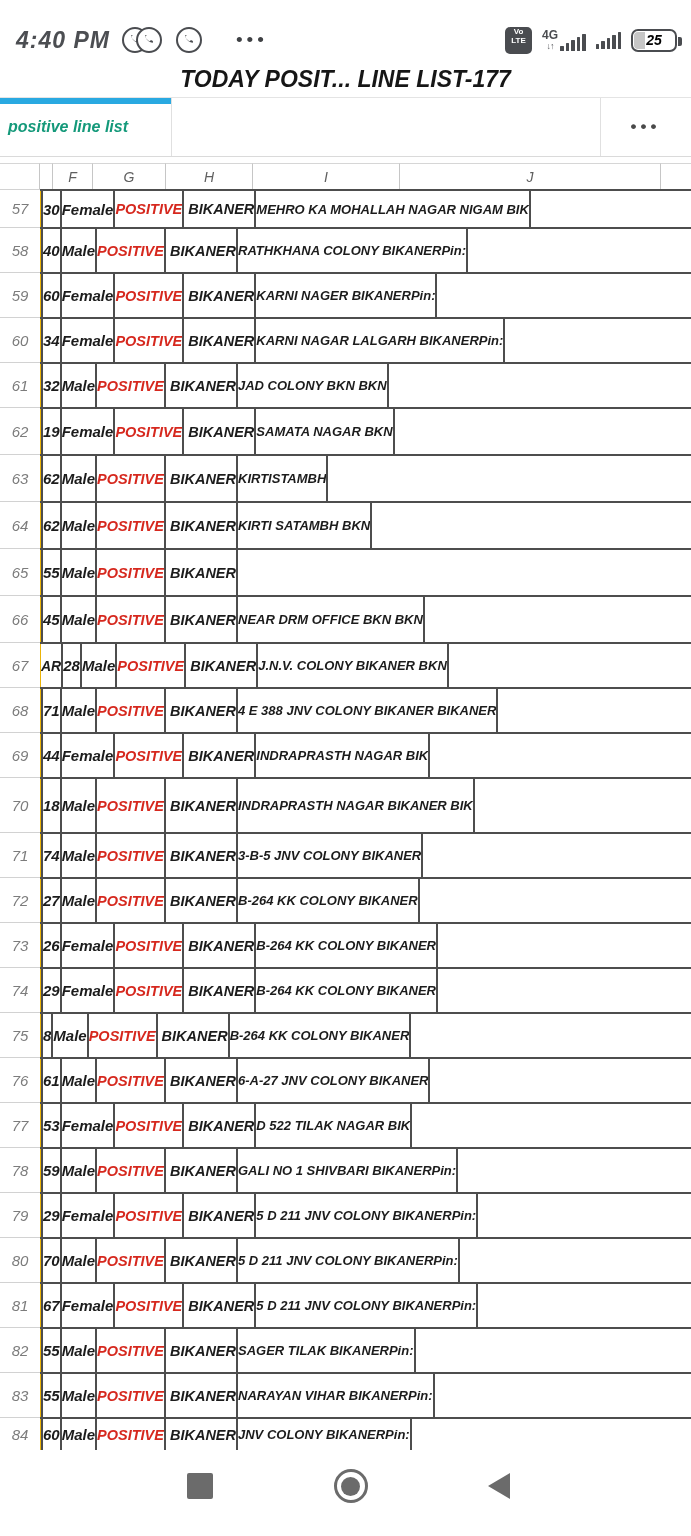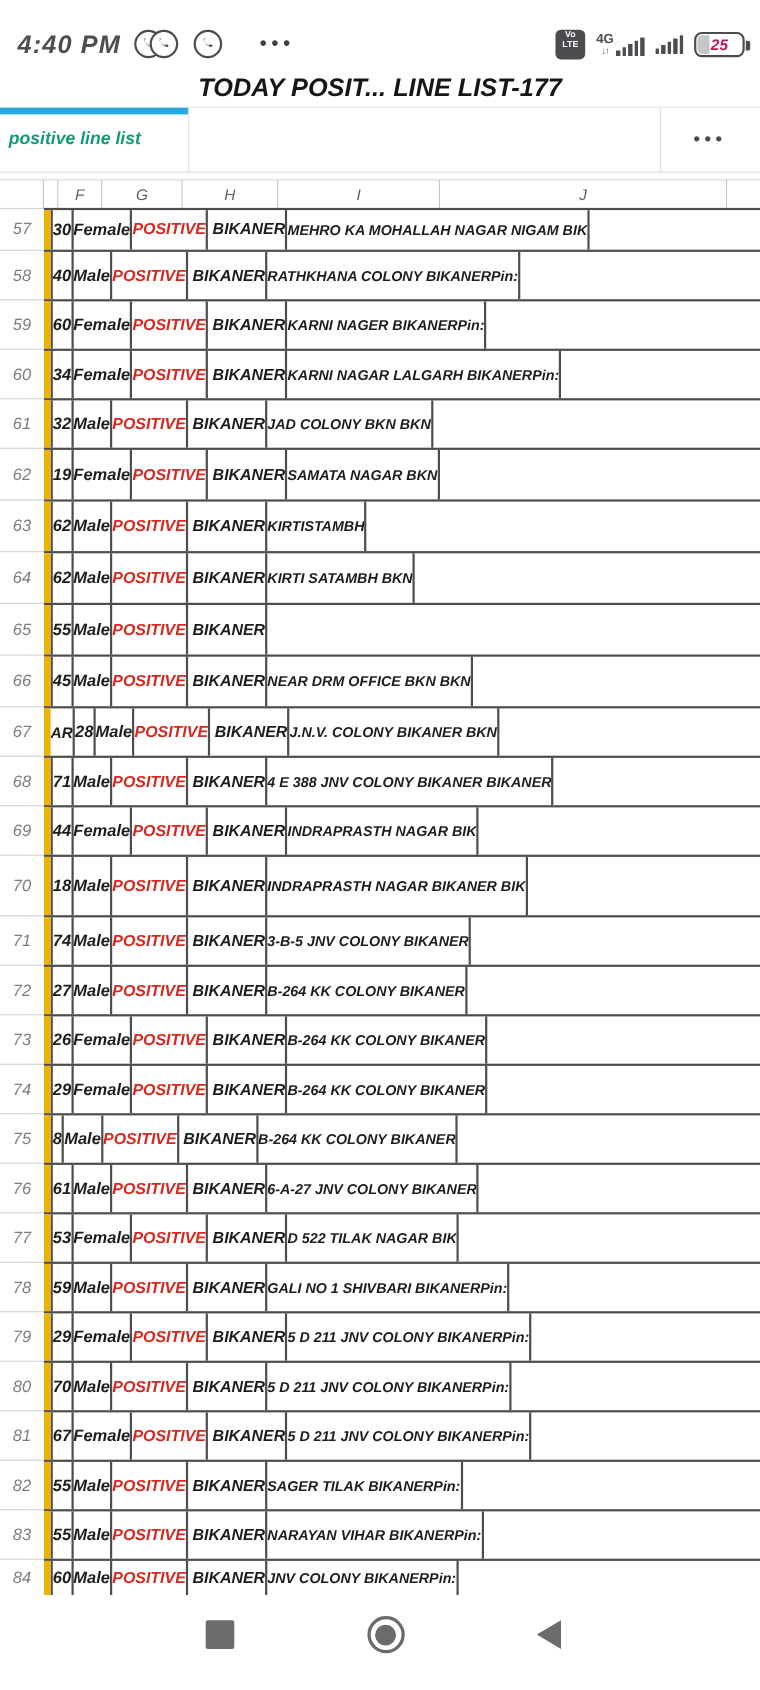--- a/index.html
+++ b/index.html
@@ -21,21 +21,21 @@
     display:flex; flex-direction:column; align-items:center; justify-content:flex-start; }
   .sig-group { display:flex; align-items:flex-end; }
   .sig-meta { display:flex; flex-direction:column; align-items:center; margin-right:2px; }
   .net-type { font-size:12px; color:#4a4c50; font-weight:bold; font-style:normal; line-height:11px; }
   .arrows { font-size:9px; color:#5a5c60; font-style:normal; line-height:10px; letter-spacing:-1px; }
   .bars { display:flex; align-items:flex-end; gap:2px; }
   .bars i { width:3.5px; background:#4a4c50; border-radius:0.5px; display:block; }
   .battery { position:relative; width:46px; height:23px; border:2.5px solid #4a4c50;
     border-radius:7px; display:flex; align-items:center; justify-content:center; background:#fff; }
   .battery .fill { position:absolute; left:1px; top:1px; bottom:1px; width:25%; background:#c6c6c6; border-radius:4px 0 0 4px; }
-  .battery .pct { position:relative; font-size:14px; color:#be185d; font-weight:bold; }
+  .battery .pct { position:relative; font-size:14px; color:#000000; font-weight:bold; }
   .battery .nub { position:absolute; right:-7px; top:6px; width:4px; height:9px; background:#4a4c50; border-radius:0 2px 2px 0; }
 
   
   .doc-title { height:31px; text-align:center; font-size:23px; font-weight:bold; color:#161616; }
 
   
   .tab-bar { position:relative; height:60px; border-top:1px solid #e4e4e4; border-bottom:1px solid #dadada; display:flex; }
   .active-tab { position:relative; width:172px; height:100%; border-right:1px solid #e0e0e0;
     display:flex; align-items:center; padding-left:8px; }
   .tab-indicator { position:absolute; top:0; left:0; width:100%; height:6px; background:#29a9e1; }
@@ -59,21 +59,21 @@
   .c-i { width:147px; flex:none; }
   .c-j { width:261px; flex:none; }
   .c-k { flex:1; }
 
   .row { display:flex; width:691px; }
   .rowno { width:40px; flex:none; display:flex; align-items:center; justify-content:center;
     font-size:15px; color:#7c7c7c; border-top:1px solid #d2d2d2; }
   .cells { flex:1; display:flex; border-top:2px solid #4d4d4d; }
   .cell { display:flex; align-items:center; justify-content:center; overflow:hidden;
     white-space:nowrap; font-weight:bold; color:#1c1c1c; border-right:2px solid #4d4d4d; }
-  .cell.e { border-left:6px solid #eab308; justify-content:flex-end; font-size:14px; }
+  .cell.e { border-left:1px solid #eab308; justify-content:flex-end; font-size:14px; }
   .cell.f { font-size:15px; }
   .cell.g { font-size:15px; }
   .cell.h { font-size:14.5px; }
   .cell.i { font-size:14.5px; padding-left:4px; }
   .cell.i.al-left { justify-content:flex-start; }
   .cell.j { font-size:13px; }
   .cell.k { border-right:none; }
 
   
   .nav-bar { height:78px; display:flex; align-items:center; justify-content:space-between;

